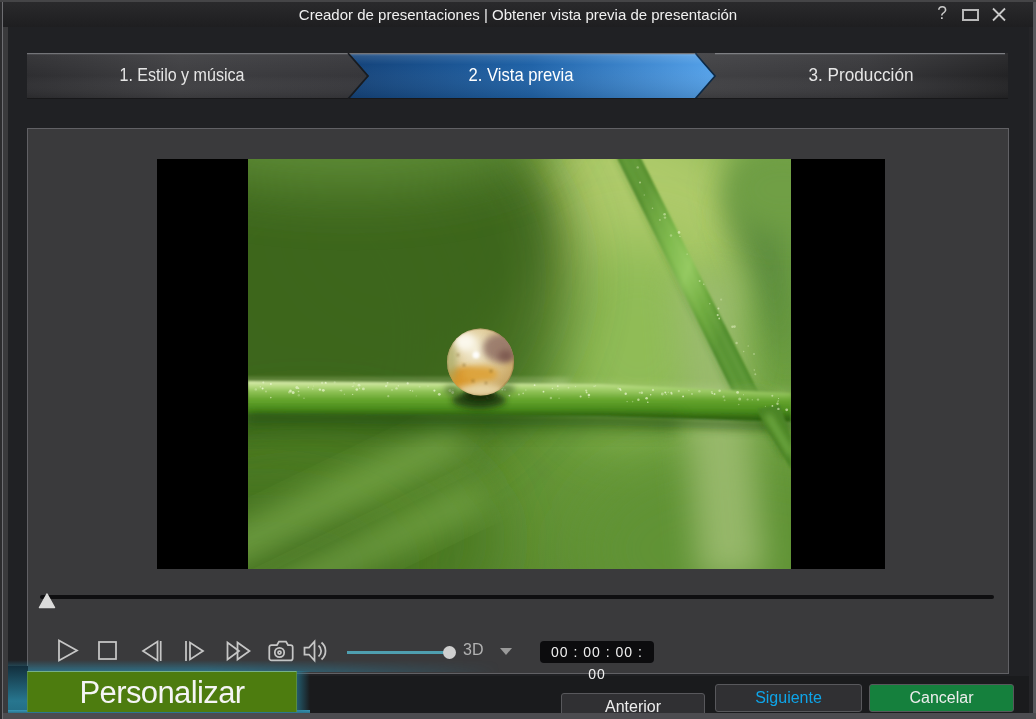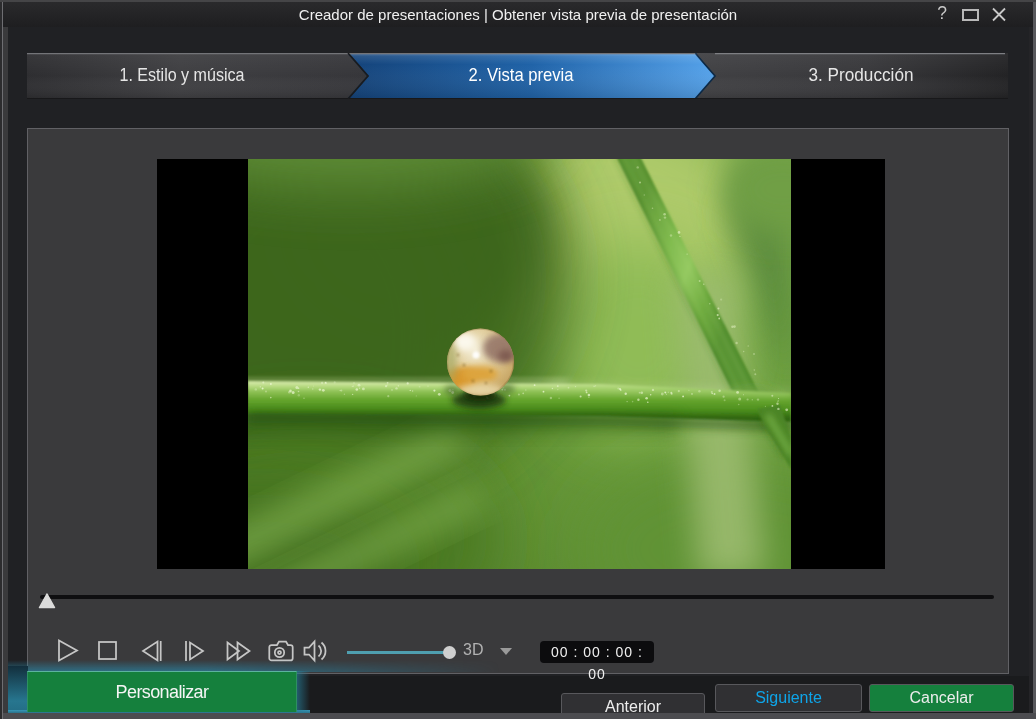--- a/index.html
+++ b/index.html
@@ -396,23 +396,23 @@
 <div class="abs" style="left:0px;top:660px;width:515px;height:12px;
      background:linear-gradient(0deg,rgba(42,130,160,0.75),rgba(42,130,160,0));
      -webkit-mask-image:linear-gradient(90deg,#000 40%,transparent 97%);"></div>
 <div class="abs" style="left:8px;top:666px;width:20px;height:50px;
      background:linear-gradient(180deg,#132f3d,#27768f 70%,#226a82);"></div>
 <div class="abs" style="left:8px;top:710px;width:302px;height:8px;
      background:linear-gradient(180deg,#3897b8,#14303a);"></div>
 <div class="abs" style="left:296px;top:671px;width:14px;height:43px;
      background:linear-gradient(90deg,rgba(40,125,152,0.7),rgba(40,125,152,0));"></div>
 
-<div class="abs" style="left:27px;top:671px;width:270px;height:41px;background:#15803d;
+<div class="abs" style="left:27px;top:671px;width:270px;height:41px;background:#4d7c0f;
      border-top:1px solid rgba(150,220,240,0.55);border-left:1px solid rgba(120,190,210,0.25);border-right:1px solid rgba(120,190,210,0.25);box-sizing:border-box;
-     color:#f5f5f5;font-size:18px;letter-spacing:-0.6px;text-align:center;line-height:41px;">Personalizar</div>
+     color:#f5f5f5;font-size:31px;letter-spacing:-0.6px;text-align:center;line-height:41px;">Personalizar</div>
 
 <div class="abs" style="left:561px;top:693px;width:144px;height:28px;background:#303033;
      border:1px solid #58585c;border-radius:3px;box-sizing:border-box;color:#ededed;
      font-size:16px;text-align:center;line-height:26px;">Anterior</div>
 <div class="abs" style="left:715px;top:684px;width:147px;height:28px;background:#303033;
      border:1px solid #58585c;border-radius:3px;box-sizing:border-box;color:#0ea5e9;
      font-size:16px;text-align:center;line-height:26px;">Siguiente</div>
 <div class="abs" style="left:869px;top:684px;width:145px;height:28px;background:#15803d;
      border:1px solid #58585c;border-radius:3px;box-sizing:border-box;color:#ededed;
      font-size:16px;text-align:center;line-height:26px;">Cancelar</div>

